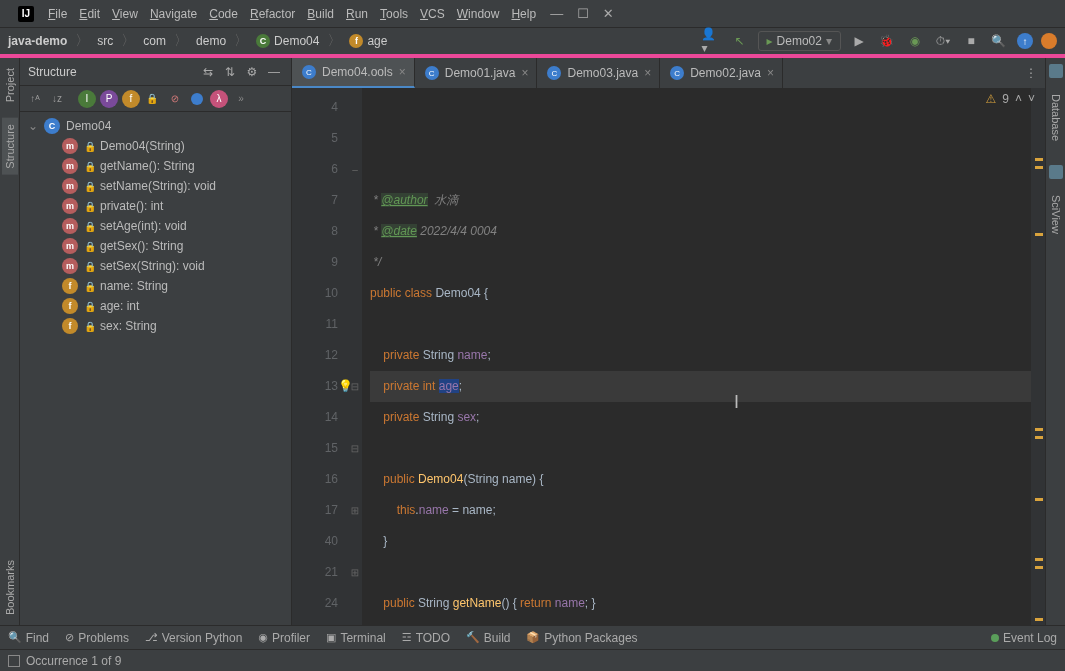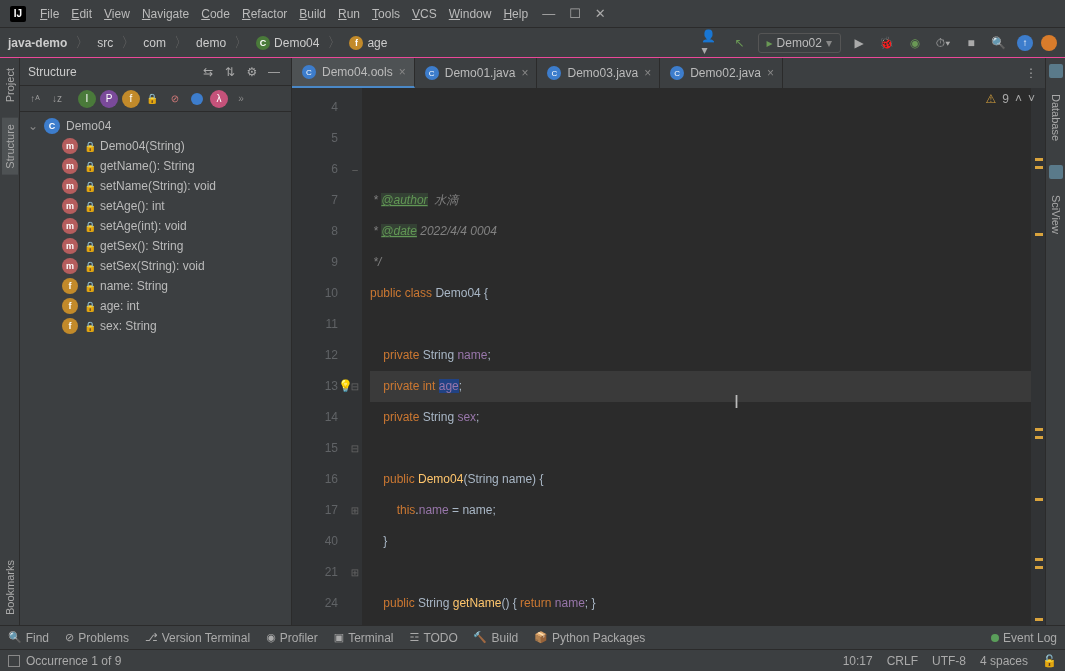--- a/index.html
+++ b/index.html
@@ -1,24 +1,24 @@
 <!DOCTYPE html>
 <html><head>
 <meta charset="utf-8">
 <style>
 * { margin:0; padding:0; box-sizing:border-box; font-family:"Segoe UI",sans-serif; font-size:12px; }
 body { background:#3c3f41; color:#bbb; width:1065px; height:671px; overflow:hidden; display:flex; flex-direction:column; }
-.titlebar { height:28px; background:#3c3f41; display:flex; align-items:center; padding:0 10px; border-bottom:1px solid #2b2b2b;}
+.titlebar { height:28px; background:#3c3f41; display:flex; align-items:center; padding:0 18px; border-bottom:1px solid #2b2b2b;}
 .titlebar .logo { width:16px; height:16px; background:#000; color:#fff; font-weight:bold; display:flex; align-items:center; justify-content:center; font-size:10px; border-radius:2px; margin-right:8px;}
 .titlebar .menu-item { padding:0 6px; cursor:pointer; }
 .titlebar .menu-item u { text-decoration:underline; }
 .titlebar .title-text { flex:1; text-align:center; color:#888; font-size:12px; }
 .titlebar .win-controls { display:flex; gap:14px; padding:0 8px;}
 .titlebar .win-controls span { cursor:pointer; color:#aaa; font-size:13px;}
-.navbar { height:30px; background:#3c3f41; display:flex; align-items:center; padding:0 8px; border-bottom:1px solid #ec4899;justify-content:space-between;}
+.navbar { height:30px; background:#3c3f41; display:flex; align-items:center; padding:0 8px; border-bottom:4px solid #ec4899;justify-content:space-between;}
 .crumb { color:#ccc; display:flex; align-items:center; gap:4px;}
 .crumb .sep { color:#666; margin:0 4px; font-size:14px;}
 .crumb .cicon { width:14px; height:14px; border-radius:50%; display:inline-flex; align-items:center; justify-content:center; font-size:9px; font-weight:bold;}
 .cicon.c { background:#4a7a3a; color:#fff;}
 .cicon.f { background:#c28a2a; color:#fff;}
 .navbar .right-tools { margin-left:auto; display:flex; align-items:center; gap:8px;}
 .navbar .run-cfg { border:1px solid #555; padding:2px 8px; border-radius:3px; display:flex; align-items:center; gap:4px;}
 .navbar .icon-btn { width:20px; height:20px; display:flex; align-items:center; justify-content:center; cursor:pointer; color:#aaa;}
 .play { color:#6a9955;}
 .bug { color:#6a9955;}
@@ -205,21 +205,21 @@
             <span>getName(): String</span>
           </div>
           <div class="tree-row child">
             <span class="badge m">m</span>
             <span class="lock">🔒</span>
             <span>setName(String): void</span>
           </div>
           <div class="tree-row child">
             <span class="badge m">m</span>
             <span class="lock">🔒</span>
-            <span>setAge(): int</span>
+            <span>private(): int</span>
           </div>
           <div class="tree-row child">
             <span class="badge m">m</span>
             <span class="lock">🔒</span>
             <span>setAge(int): void</span>
           </div>
           <div class="tree-row child">
             <span class="badge m">m</span>
             <span class="lock">🔒</span>
             <span>getSex(): String</span>
@@ -340,37 +340,30 @@
     <div class="rticon"></div>
     <div class="vtab">Database</div>
     <div class="rticon" style="margin-top:8px;"></div>
     <div class="vtab">SciView</div>
   </div>
 </div>
 
 <div class="bottom-toolbar">
   <span class="bt-item">🔍 <span>Find</span></span>
   <span class="bt-item">⊘ <span>Problems</span></span>
-  <span class="bt-item">⎇ <span>Version Terminal</span></span>
+  <span class="bt-item">⎇ <span>Version Python</span></span>
   <span class="bt-item">◉ <span>Profiler</span></span>
   <span class="bt-item">▣ <span>Terminal</span></span>
   <span class="bt-item">☲ <span>TODO</span></span>
   <span class="bt-item">🔨 <span>Build</span></span>
   <span class="bt-item">📦 <span>Python Packages</span></span>
   <span class="bt-item right">
       <span class="green-dot"></span> 
       <span>Event Log</span>
     </span>
 </div>
 
 <div class="statusbar">
   <div class="sb-left">
     <span class="sq-icon"></span>
     <span>Occurrence 1 of 9</span>
   </div>
-  <div class="sb-right">
-    <span>10:17</span>
-    <span>CRLF</span>
-    <span>UTF-8</span>
-    <span>4 spaces</span>
-    <span>🔓</span>
-  </div>
 </div>
 
 </body></html>

